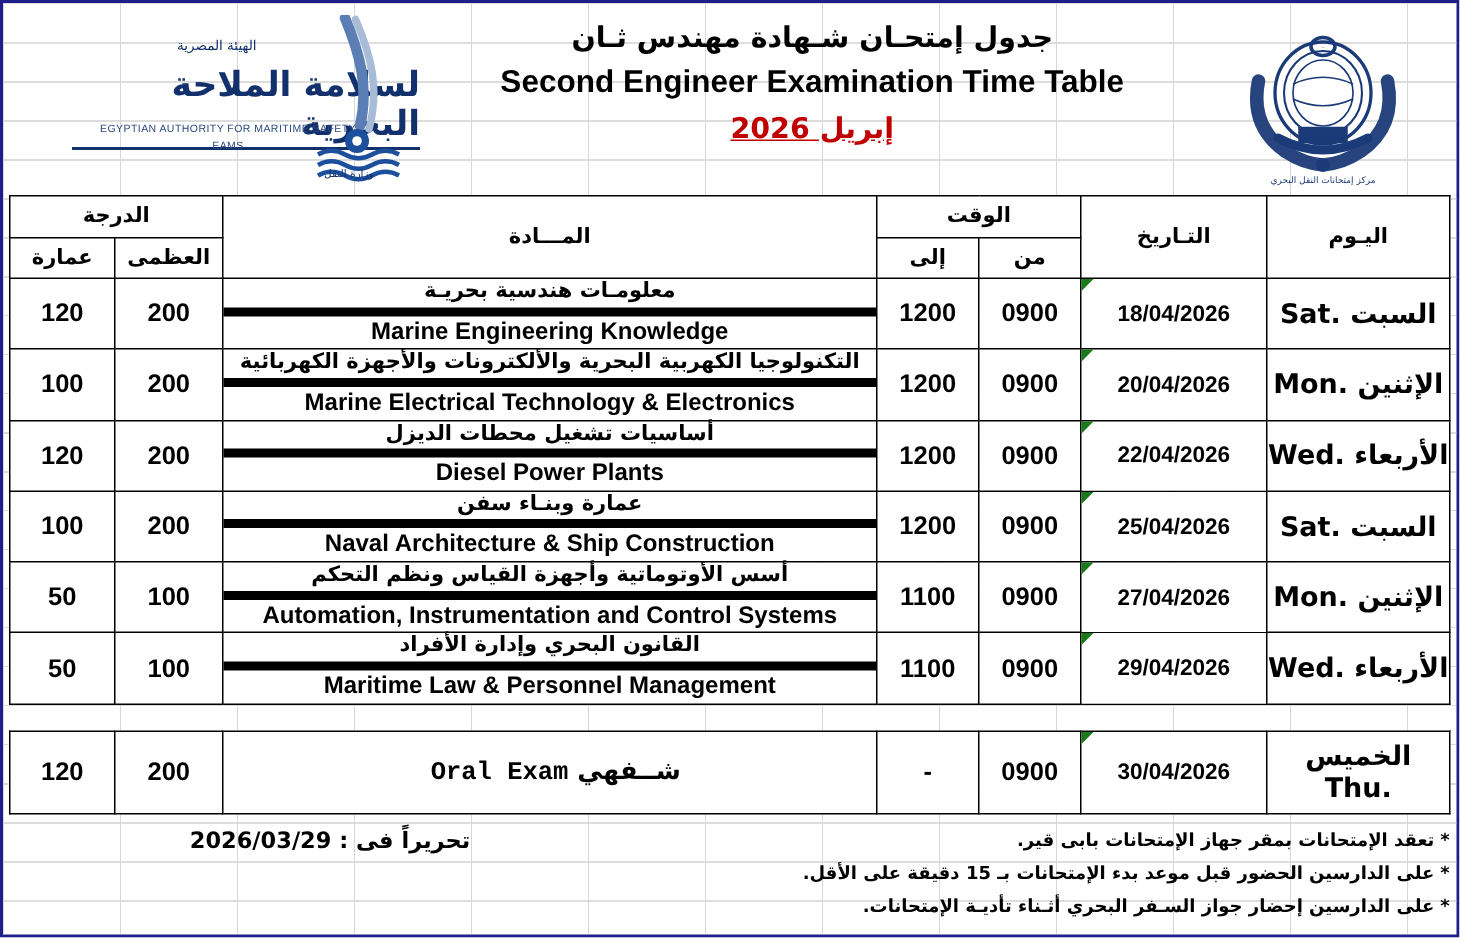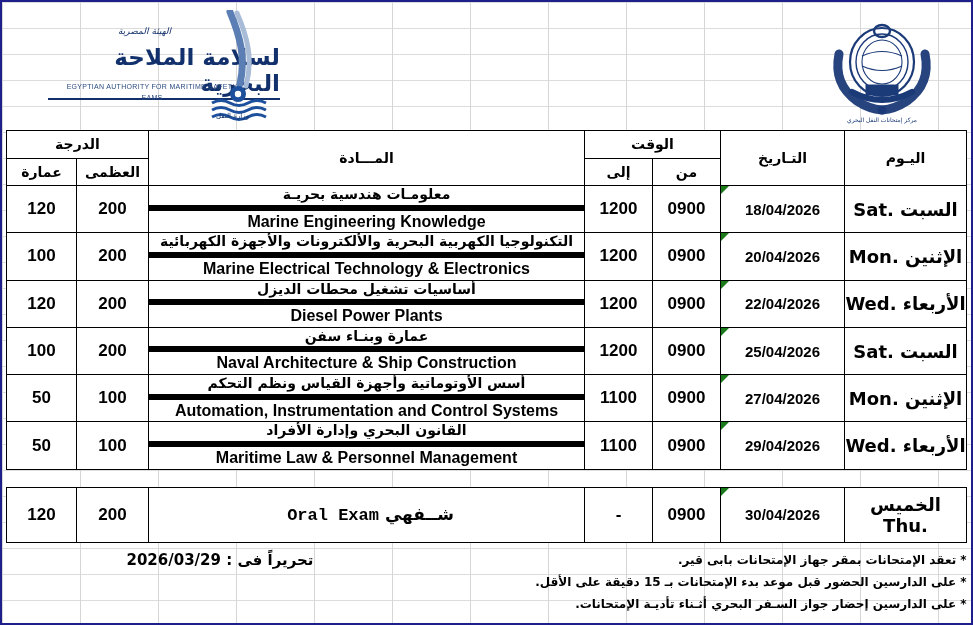--- a/index.html
+++ b/index.html
@@ -103,21 +103,20 @@
     font-family: "DejaVu Sans", sans-serif;
   }
 
   
   .eams-ar-small {
     position: absolute;
     left: 88px; top: 18px;
     font-size: 9px; color: #12306b;
     direction: rtl;
     font-family: "DejaVu Sans", sans-serif;
-    font-style: italic;
   }
   .eams-ar-big {
     position: absolute;
     left: 18px; top: 36px;
     font-size: 23px; font-weight: bold; color: #12306b;
     direction: rtl;
     font-family: "DejaVu Sans", sans-serif;
     border-bottom: 2px solid #12306b;
     padding-bottom: 2px;
   }
@@ -282,20 +281,25 @@
         <path d="M41 3 C 52 28, 57 50, 50 76" stroke="#a8bcd8" stroke-width="5" fill="none" stroke-linecap="round"></path>
         <circle cx="42" cy="84" r="8" fill="#1c4f9c"></circle>
         <circle cx="42" cy="84" r="3.2" fill="#ffffff"></circle>
         <path d="M16 93 q9 -5 18 0 q9 5 18 0 q9 -5 18 0" stroke="#1c4f9c" stroke-width="3" fill="none"></path>
         <path d="M16 100 q9 -5 18 0 q9 5 18 0 q9 -5 18 0" stroke="#1c4f9c" stroke-width="3" fill="none"></path>
         <path d="M16 107 q9 -5 18 0 q9 5 18 0 q9 -5 18 0" stroke="#1c4f9c" stroke-width="3" fill="none"></path>
       </svg>
       <div class="eams-min">وزارة النقل</div>
     </div>
 
+    <div id="titles">
+      <div class="title-ar">جدول إمتحـان شـهادة مهندس ثـان</div>
+      <div class="title-en">Second Engineer Examination Time Table</div>
+      <div class="title-date">إبريل  2026</div>
+    </div>
 
     <div id="logo-right">
       <svg width="150" height="118" viewBox="0 0 150 118">
         <g stroke="#1b3a78" fill="none">
           <ellipse cx="75" cy="52" rx="32" ry="34" stroke-width="2.2" fill="#ffffff"></ellipse>
           <ellipse cx="75" cy="52" rx="26" ry="28" stroke-width="1.4"></ellipse>
           <ellipse cx="75" cy="52" rx="20" ry="22" stroke-width="1.1"></ellipse>
           <path d="M55 46 q20 -9 40 0" stroke-width="1.1"></path>
           <path d="M55 56 q20 9 40 0" stroke-width="1.1"></path>
           <path d="M75 22 a7 7 0 0 1 0 -0.1" stroke-width="2"></path>

